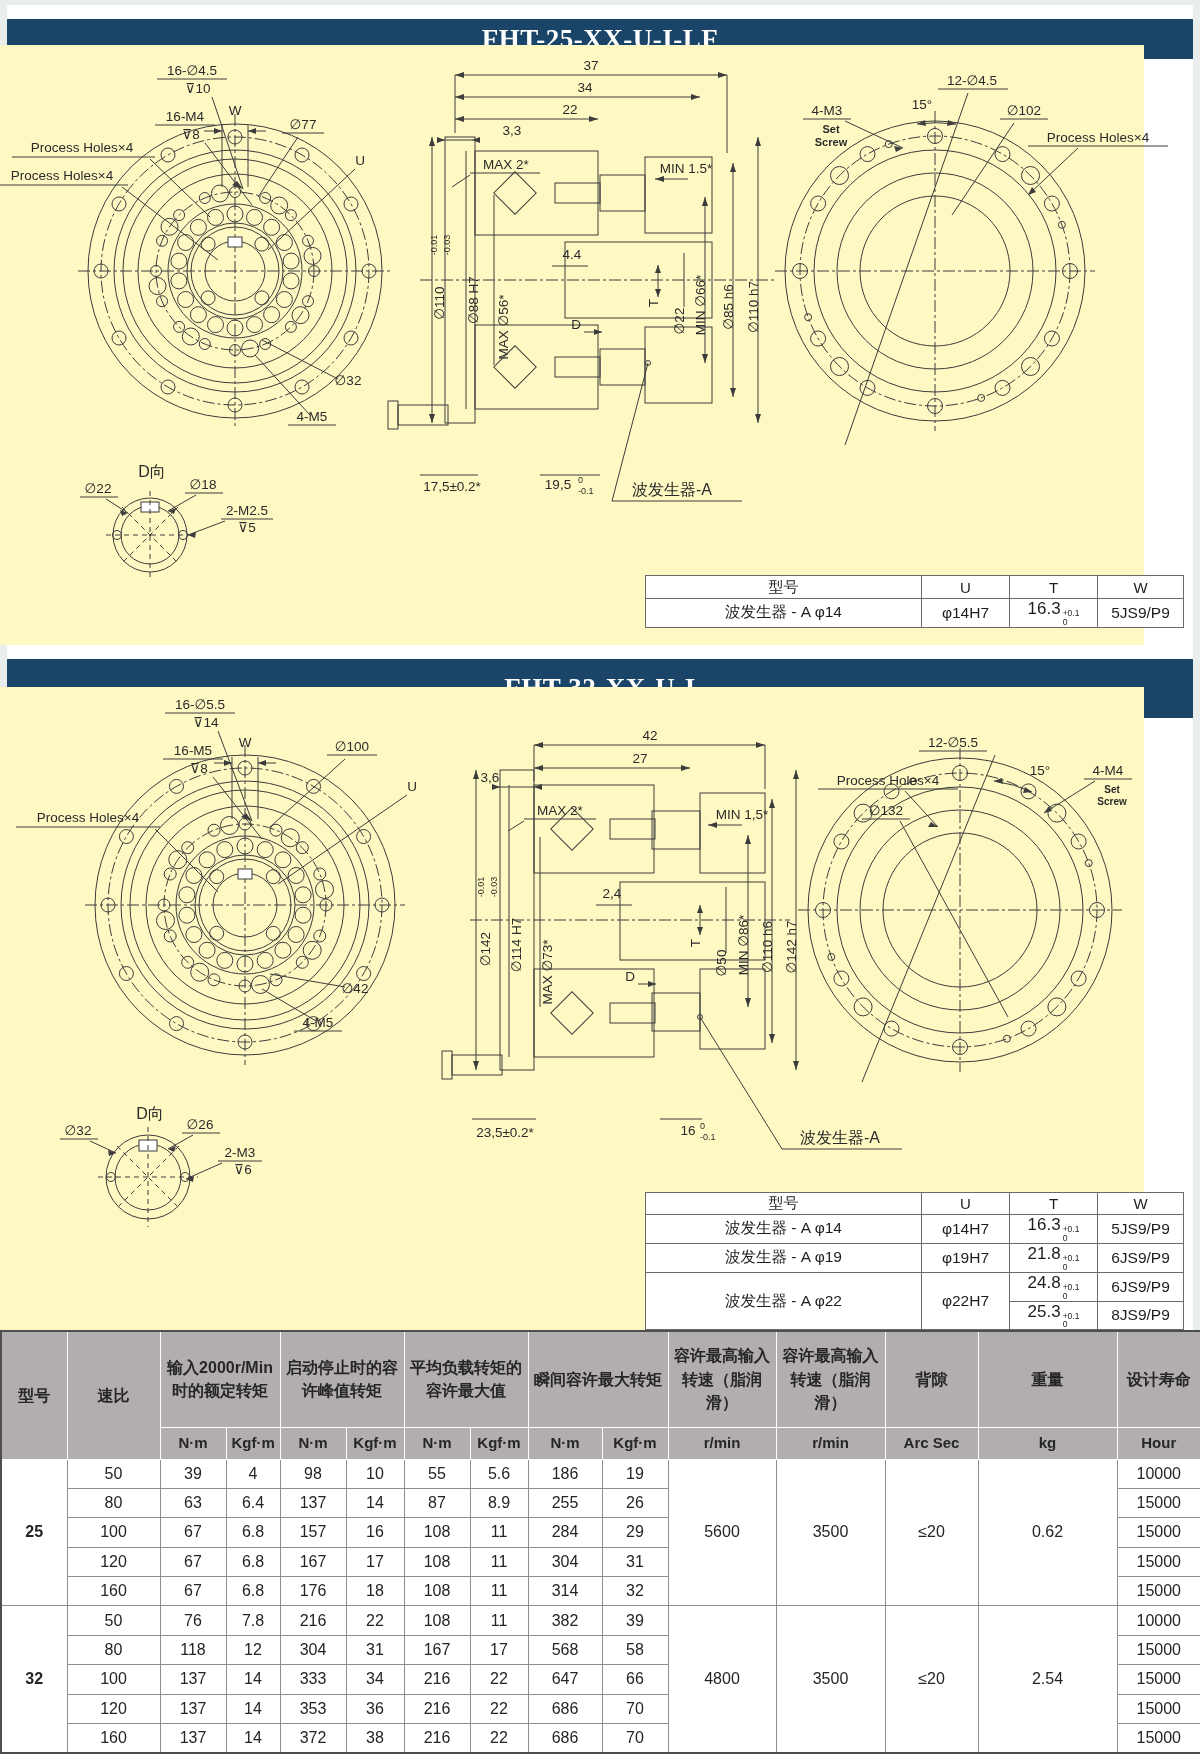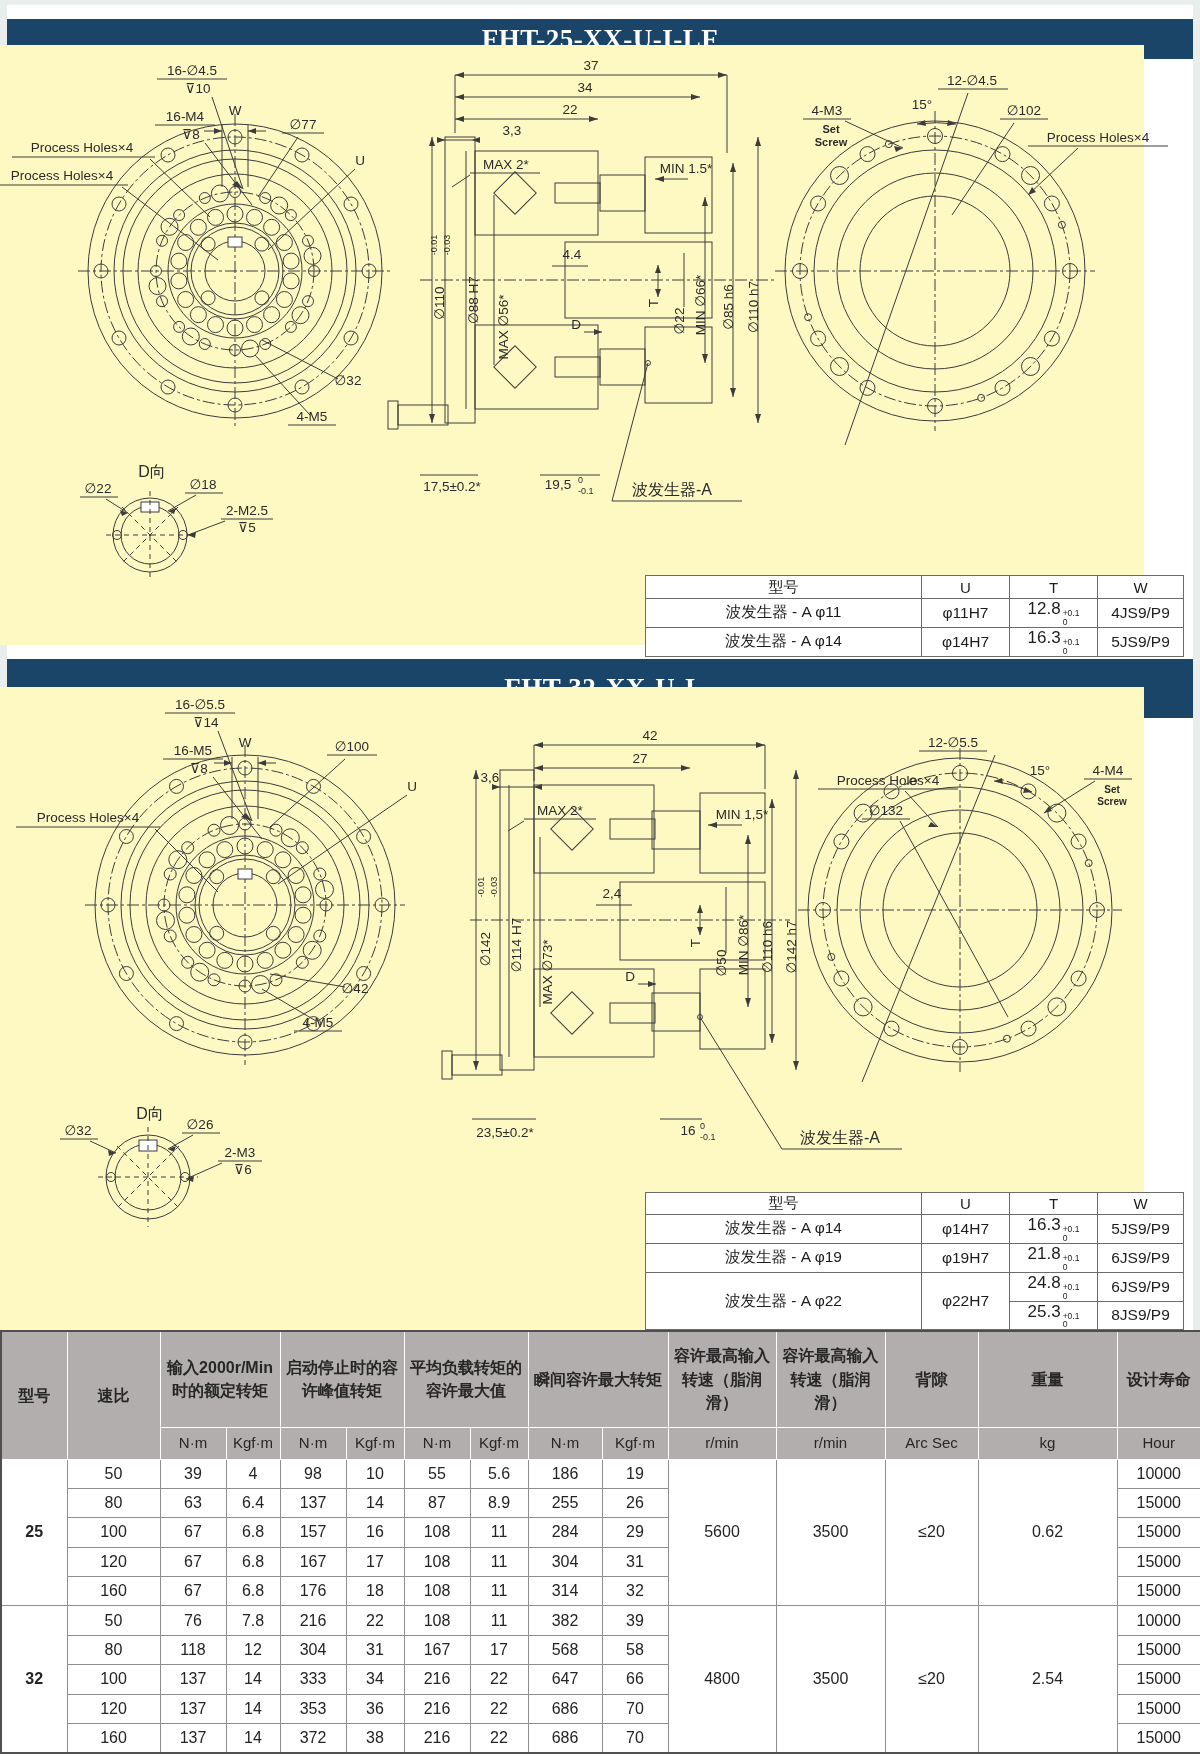--- a/index.html
+++ b/index.html
@@ -35,21 +35,21 @@
   table.hw1 tr{height:23px;}
   table.hw2 tr{height:26px;}
   .tv{font-size:17px;}
   .tol{display:inline-flex;flex-direction:column;font-size:8.5px;line-height:1.05;vertical-align:-2px;margin-left:2px;text-align:left;}
   
   table.spec{position:absolute;left:0;top:1330px;width:1200px;height:424px;border-collapse:collapse;table-layout:fixed;border:2px solid #4f4f4f;}
   table.spec th{background:#b3aeae;border:1px solid #fdfdfd;font-weight:bold;font-size:16px;color:#262626;padding:2px 5px;line-height:1.45;}
   table.spec td{border:1px solid #8f8f8f;background:#fff;text-align:center;font-size:16px;color:#242424;padding:0 2px;}
   table.spec tr.h1{height:96px;}
   table.spec tr.h2{height:32px;}
-  table.spec tr.h2 th{font-size:15px;font-weight:normal;}
+  table.spec tr.h2 th{font-size:15px;font-weight:bold;}
   table.spec tbody tr{height:29px;}
   td.model{font-size:17px;font-weight:bold;}
 </style>
 </head>
 <body>
 
 <div class="edge edge-top"></div>
 <div class="edge edge-left"></div>
 <div class="edge edge-right"></div>
 
@@ -356,29 +356,20 @@
         <col style="width:88px">
         <col style="width:88px">
         <col style="width:86px">
       </colgroup>
   <tbody>
         <tr>
     <th>型号</th>
     <th>U</th>
     <th>T</th>
     <th>W</th>
-  </tr>
-  <tr>
-    <td>波发生器 - A φ11</td>
-    <td>φ11H7</td>
-    <td><span class="tv">12.8</span><span class="tol">
-              <span>+0.1</span>
-              <span>0</span>
-            </span></td>
-    <td>4JS9/P9</td>
   </tr>
   <tr>
     <td>波发生器 - A φ14</td>
     <td>φ14H7</td>
     <td><span class="tv">16.3</span><span class="tol">
               <span>+0.1</span>
               <span>0</span>
             </span></td>
     <td>5JS9/P9</td>
   </tr>

